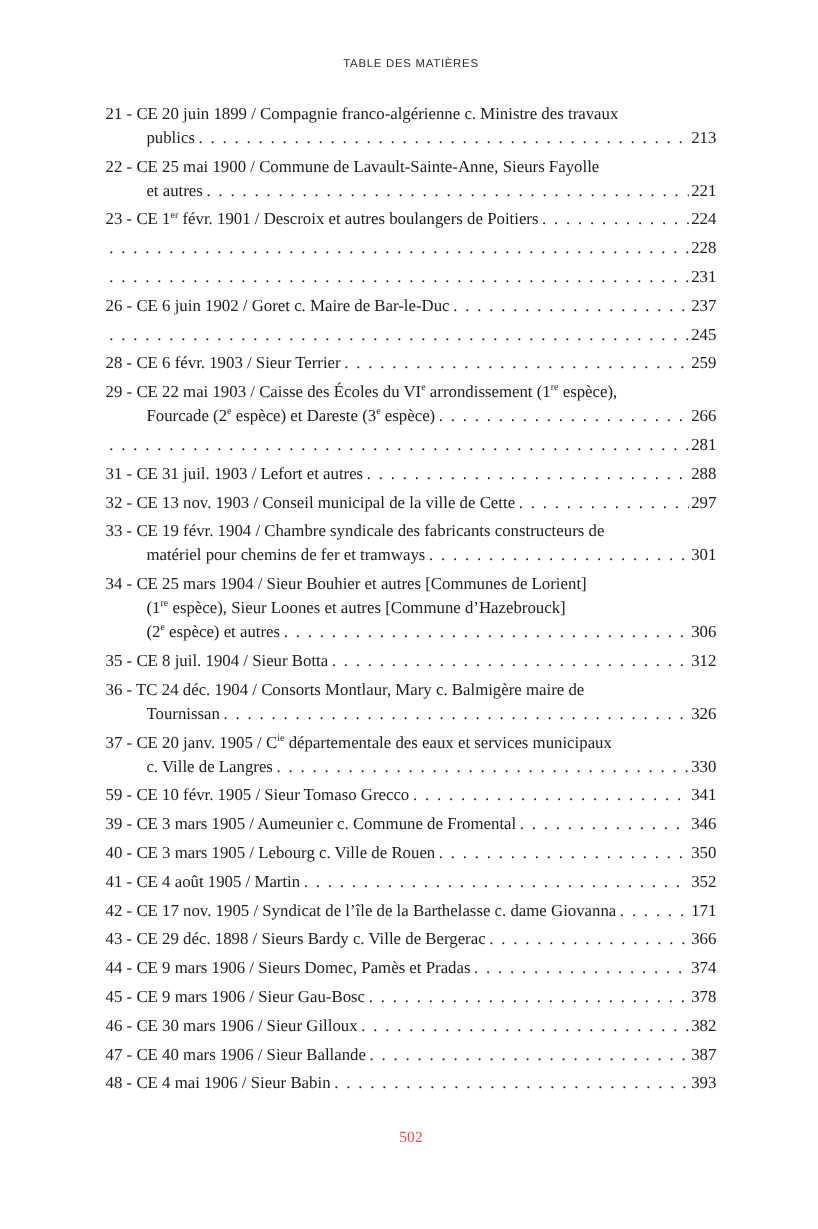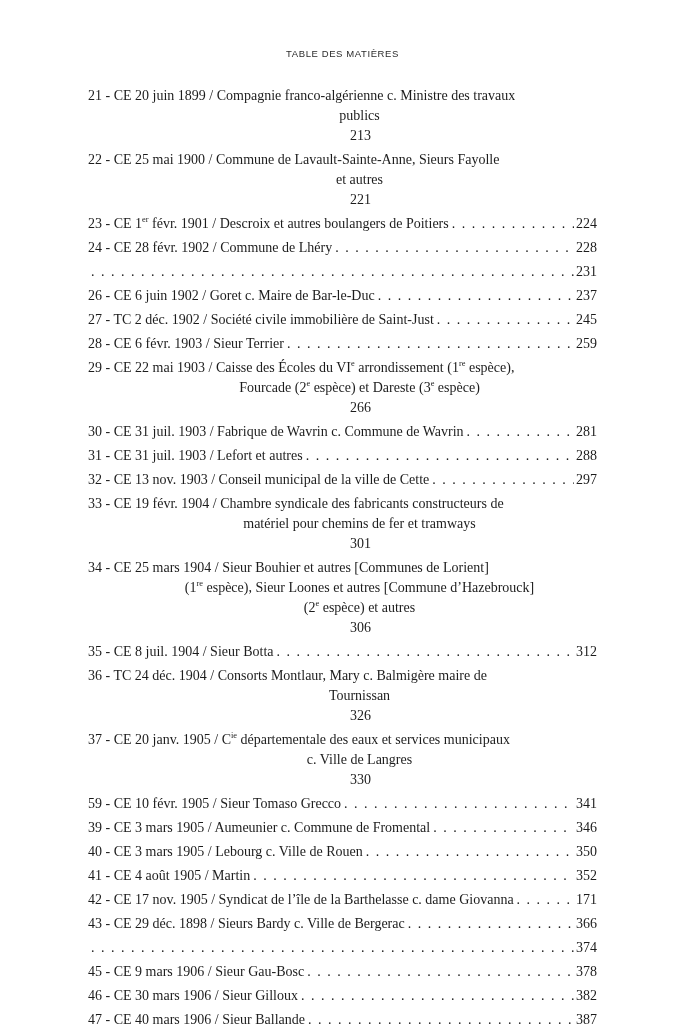--- a/index.html
+++ b/index.html
@@ -28,29 +28,29 @@
     color: #2a2a2a;
   }
   .toc-list {
     margin-top: 27px;
     font-size: 14px;
     line-height: 20px;
   }
   .entry { margin-bottom: 4px; }
   .line {
     display: flex;
-    align-items: center;
+    align-items: flex-start;
     white-space: nowrap;
   }
   .line .txt {
     flex: 0 1 auto;
     min-width: 0;
     overflow: hidden;
   }
-  .line.cont { padding-left: 34px; flex-direction: column; }
+  .line.cont { padding-left: 34px; }
   .leader {
     flex: 1 1 0;
     min-width: 0;
     overflow: hidden;
     white-space: nowrap;
     letter-spacing: 1.5px;
     padding-left: 3px;
   }
   .pg { flex: 0 0 auto; padding-left: 2px; }
   sup {
@@ -95,41 +95,39 @@
       </div>
       <div class="entry">
         <div class="line first">
           <span class="txt"><span>23 - </span><span>CE 1</span><sup>er</sup><span> févr. 1901 / Descroix et autres boulangers de Poitiers</span></span>
           <span class="leader">. . . . . . . . . . . . . . . . . . . . . . . . . . . . . . . . . . . . . . . . . . . . . . . . . . . . . . . . . . . . . . . . . . . . . . . . . . . . . . . . . . . . . . . . . . </span>
           <span class="pg">224</span>
         </div>
       </div>
       <div class="entry">
         <div class="line first">
-          <span class="txt"><span>24 - </span><span>CE 28 févr. 1902 / Commune de Lhéry</span></span>
           <span class="leader">. . . . . . . . . . . . . . . . . . . . . . . . . . . . . . . . . . . . . . . . . . . . . . . . . . . . . . . . . . . . . . . . . . . . . . . . . . . . . . . . . . . . . . . . . . </span>
           <span class="pg">228</span>
         </div>
       </div>
       <div class="entry">
         <div class="line first">
           <span class="leader">. . . . . . . . . . . . . . . . . . . . . . . . . . . . . . . . . . . . . . . . . . . . . . . . . . . . . . . . . . . . . . . . . . . . . . . . . . . . . . . . . . . . . . . . . . </span>
           <span class="pg">231</span>
         </div>
       </div>
       <div class="entry">
         <div class="line first">
           <span class="txt"><span>26 - </span><span>CE 6 juin 1902 / Goret c. Maire de Bar-le-Duc</span></span>
           <span class="leader">. . . . . . . . . . . . . . . . . . . . . . . . . . . . . . . . . . . . . . . . . . . . . . . . . . . . . . . . . . . . . . . . . . . . . . . . . . . . . . . . . . . . . . . . . . </span>
           <span class="pg">237</span>
         </div>
       </div>
       <div class="entry">
         <div class="line first">
-          <span class="txt"><span>27 - </span><span>TC 2 déc. 1902 / Société civile immobilière de Saint-Just</span></span>
           <span class="leader">. . . . . . . . . . . . . . . . . . . . . . . . . . . . . . . . . . . . . . . . . . . . . . . . . . . . . . . . . . . . . . . . . . . . . . . . . . . . . . . . . . . . . . . . . . </span>
           <span class="pg">245</span>
         </div>
       </div>
       <div class="entry">
         <div class="line first">
           <span class="txt"><span>28 - </span><span>CE 6 févr. 1903 / Sieur Terrier</span></span>
           <span class="leader">. . . . . . . . . . . . . . . . . . . . . . . . . . . . . . . . . . . . . . . . . . . . . . . . . . . . . . . . . . . . . . . . . . . . . . . . . . . . . . . . . . . . . . . . . . </span>
           <span class="pg">259</span>
         </div>
@@ -139,21 +137,20 @@
           <span class="txt"><span>29 - </span><span>CE 22 mai 1903 / Caisse des Écoles du VI</span><sup>e</sup><span> arrondissement (1</span><sup>re</sup><span> espèce),</span></span>
         </div>
         <div class="line cont">
           <span class="txt"><span>Fourcade (2</span><sup>e</sup><span> espèce) et Dareste (3</span><sup>e</sup><span> espèce)</span></span>
           <span class="leader">. . . . . . . . . . . . . . . . . . . . . . . . . . . . . . . . . . . . . . . . . . . . . . . . . . . . . . . . . . . . . . . . . . . . . . . . . . . . . . . . . . . . . . . . . . </span>
           <span class="pg">266</span>
         </div>
       </div>
       <div class="entry">
         <div class="line first">
-          <span class="txt"><span>30 - </span><span>CE 31 juil. 1903 / Fabrique de Wavrin c. Commune de Wavrin</span></span>
           <span class="leader">. . . . . . . . . . . . . . . . . . . . . . . . . . . . . . . . . . . . . . . . . . . . . . . . . . . . . . . . . . . . . . . . . . . . . . . . . . . . . . . . . . . . . . . . . . </span>
           <span class="pg">281</span>
         </div>
       </div>
       <div class="entry">
         <div class="line first">
           <span class="txt"><span>31 - </span><span>CE 31 juil. 1903 / Lefort et autres</span></span>
           <span class="leader">. . . . . . . . . . . . . . . . . . . . . . . . . . . . . . . . . . . . . . . . . . . . . . . . . . . . . . . . . . . . . . . . . . . . . . . . . . . . . . . . . . . . . . . . . . </span>
           <span class="pg">288</span>
         </div>
@@ -252,20 +249,21 @@
       </div>
       <div class="entry">
         <div class="line first">
           <span class="txt"><span>43 - </span><span>CE 29 déc. 1898 / Sieurs Bardy c. Ville de Bergerac</span></span>
           <span class="leader">. . . . . . . . . . . . . . . . . . . . . . . . . . . . . . . . . . . . . . . . . . . . . . . . . . . . . . . . . . . . . . . . . . . . . . . . . . . . . . . . . . . . . . . . . . </span>
           <span class="pg">366</span>
         </div>
       </div>
       <div class="entry">
         <div class="line first">
+          <span class="txt"><span>44 - </span><span>CE 9 mars 1906 / Sieurs Domec, Pamès et Pradas</span></span>
           <span class="leader">. . . . . . . . . . . . . . . . . . . . . . . . . . . . . . . . . . . . . . . . . . . . . . . . . . . . . . . . . . . . . . . . . . . . . . . . . . . . . . . . . . . . . . . . . . </span>
           <span class="pg">374</span>
         </div>
       </div>
       <div class="entry">
         <div class="line first">
           <span class="txt"><span>45 - </span><span>CE 9 mars 1906 / Sieur Gau-Bosc</span></span>
           <span class="leader">. . . . . . . . . . . . . . . . . . . . . . . . . . . . . . . . . . . . . . . . . . . . . . . . . . . . . . . . . . . . . . . . . . . . . . . . . . . . . . . . . . . . . . . . . . </span>
           <span class="pg">378</span>
         </div>
@@ -279,20 +277,21 @@
       </div>
       <div class="entry">
         <div class="line first">
           <span class="txt"><span>47 - </span><span>CE 40 mars 1906 / Sieur Ballande</span></span>
           <span class="leader">. . . . . . . . . . . . . . . . . . . . . . . . . . . . . . . . . . . . . . . . . . . . . . . . . . . . . . . . . . . . . . . . . . . . . . . . . . . . . . . . . . . . . . . . . . </span>
           <span class="pg">387</span>
         </div>
       </div>
       <div class="entry">
         <div class="line first">
+          <span class="txt"><span>48 - </span><span>CE 4 mai 1906 / Sieur Babin</span></span>
           <span class="leader">. . . . . . . . . . . . . . . . . . . . . . . . . . . . . . . . . . . . . . . . . . . . . . . . . . . . . . . . . . . . . . . . . . . . . . . . . . . . . . . . . . . . . . . . . . </span>
           <span class="pg">393</span>
         </div>
       </div>
     </div>
 
   <div class="toc-footer">502</div>
 </div>
 
 </body></html>

